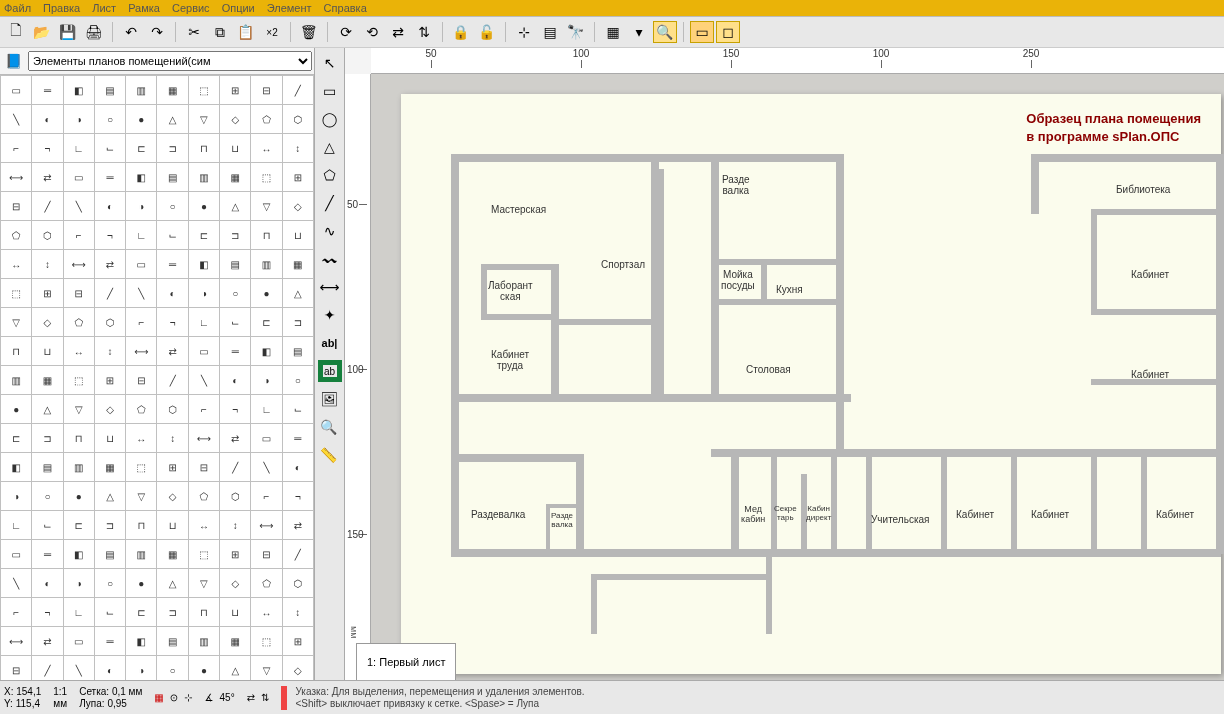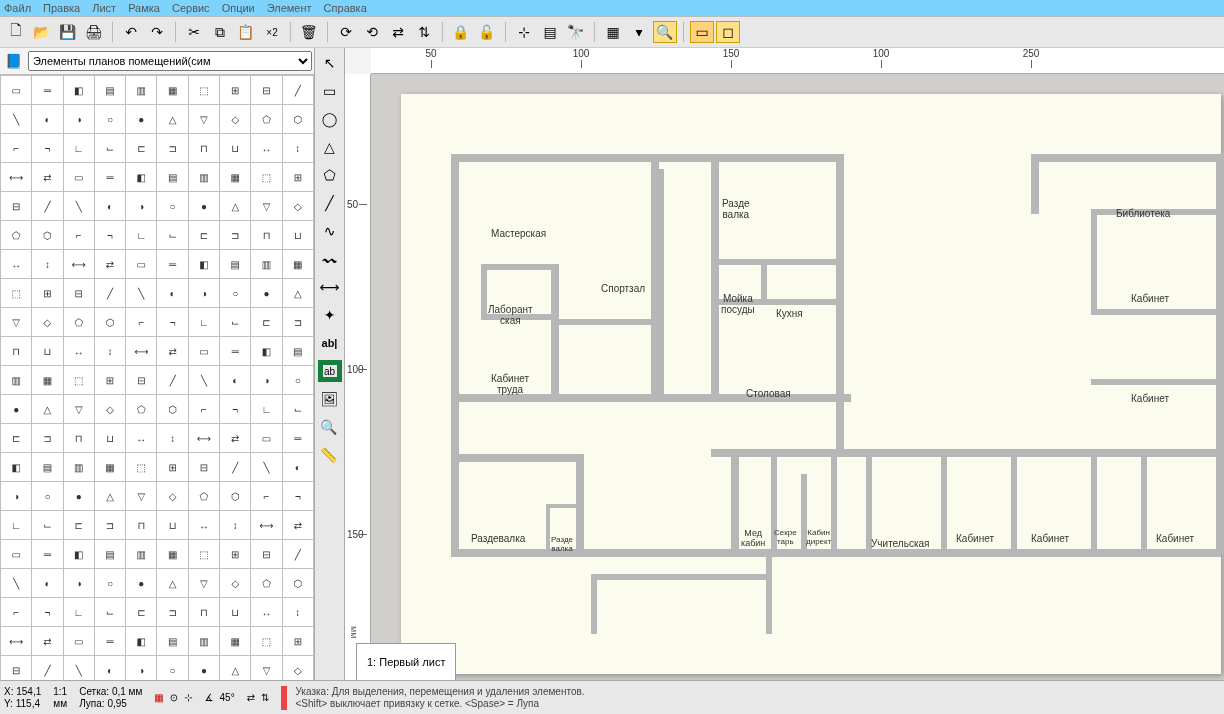--- a/index.html
+++ b/index.html
@@ -1,17 +1,17 @@
 <!DOCTYPE html>
 <html><head>
 <meta charset="utf-8">
 <style>
 * { box-sizing: border-box; margin: 0; padding: 0; font-family: Tahoma, sans-serif; }
 body { width: 1224px; height: 714px; background: #e8e8e8; display: flex; flex-direction: column; overflow: hidden; font-size: 11px; }
-.menubar { display: flex; background: #7dd3fc; padding: 2px 4px; border-bottom: 1px solid #bbb; gap: 12px; }
+.menubar { display: flex; background: #eab308; padding: 2px 4px; border-bottom: 1px solid #bbb; gap: 12px; }
 .menubar span { color: #555; cursor: default; }
 .toolbar { display: flex; align-items: center; background: #e8e8e8; padding: 4px; border-bottom: 1px solid #ccc; gap: 2px; }
 .tb-btn { width: 24px; height: 22px; display: flex; align-items: center; justify-content: center; border: 1px solid transparent; cursor: pointer; font-size: 14px; }
 .tb-sep { width: 1px; height: 20px; background: #bbb; margin: 0 4px; }
 .tb-highlight { background: #ffe08a; border: 1px solid #c7a100; }
 .body-row { flex: 1; display: flex; overflow: hidden; }
 .left-panel { width: 315px; display: flex; flex-direction: column; border-right: 1px solid #aaa; background: #f4f4f4; }
 .lib-header { display: flex; align-items: center; padding: 2px; gap: 2px; border-bottom: 1px solid #bbb; }
 .lib-dropdown { flex: 1; height: 20px; font-size: 11px; }
 .symbol-grid { flex: 1; overflow: auto; display: grid; grid-template-columns: repeat(10, 1fr); gap: 1px; background: #c0c0c0; padding: 1px; }
@@ -24,21 +24,21 @@
 .ruler-h .lbl { position: absolute; top: 0; transform: translateX(-50%); color: #333; }
 .canvas-row { flex: 1; display: flex; overflow: hidden; }
 .ruler-v { width: 26px; background: #fff; border-right: 1px solid #aaa; position: relative; font-size: 10px; }
 .ruler-v .tick { position: absolute; left: 14px; border-top: 1px solid #666; width: 8px; }
 .ruler-v .lbl { position: absolute; left: 2px; transform: translateY(-50%); color: #333; }
 .canvas { flex: 1; background: #d0cfcb; position: relative; overflow: hidden; }
 .page { position: absolute; left: 30px; top: 20px; width: 820px; height: 580px; background: #fbfced; box-shadow: 2px 2px 6px rgba(0,0,0,.3); }
 .plan-title { position: absolute; top: 16px; right: 20px; color: #8b0000; font-weight: bold; font-size: 13px; text-align: left; line-height: 1.4; font-family: Arial, sans-serif; }
 .floor { position: absolute; left: 50px; top: 60px; right: 0; bottom: 80px; }
 .wall { position: absolute; background: #b7b7b7; }
-.room-lbl { position: absolute; font-size: 10px; color: #333; text-align: center; white-space: nowrap; margin-top: 24px; }
+.room-lbl { position: absolute; font-size: 10px; color: #333; text-align: center; white-space: nowrap; }
 .sheet-tab { position: absolute; bottom: 34px; left: 356px; background: #fff; border: 1px solid #999; border-bottom: none; padding: 12px 10px; font-size: 11px; }
 .statusbar { height: 34px; background: #e8e8e8; border-top: 1px solid #aaa; display: flex; align-items: center; font-size: 10px; padding: 0 4px; gap: 12px; }
 .status-seg { display: flex; flex-direction: column; line-height: 1.2; }
 .status-seg.row { flex-direction: row; align-items: center; gap: 6px; }
 .hint { flex: 1; color: #444; font-size: 10px; line-height: 1.2; padding-left: 8px; border-left: 6px solid #ef4444; }
 .mm-lbl { position: absolute; left: 4px; bottom: 42px; font-size: 9px; color: #555; writing-mode: vertical-rl; }
 </style>
 </head>
 <body>
 
@@ -348,20 +348,24 @@
         <div class="mm-lbl">мм</div>
       <div class="tick" style="top: 130px;"></div>
           <div class="lbl" style="top: 130px;">50</div>
           <div class="tick" style="top: 295px;"></div>
           <div class="lbl" style="top: 295px;">100</div>
           <div class="tick" style="top: 460px;"></div>
           <div class="lbl" style="top: 460px;">150</div>
         </div>
       <div class="canvas">
         <div class="page">
+          <div class="plan-title">
+            <div>Образец плана помещения</div>
+            <div>в программе sPlan.ОПС</div>
+          </div>
           <div class="floor">
 
             <div class="wall" style="left:0;top:0;width:390px;height:8px;"></div>
             <div class="wall" style="left:0;top:0;width:8px;height:260px;"></div>
             <div class="wall" style="left:0;top:260px;width:8px;height:140px;"></div>
             <div class="wall" style="left:0;top:395px;width:770px;height:8px;"></div>
             <div class="wall" style="left:200px;top:0;width:8px;height:110px;"></div>
             <div class="wall" style="left:200px;top:0;width:8px;height:240px;"></div>
             <div class="wall" style="left:100px;top:110px;width:8px;height:130px;"></div>
             <div class="wall" style="left:0;top:240px;width:400px;height:8px;"></div>

